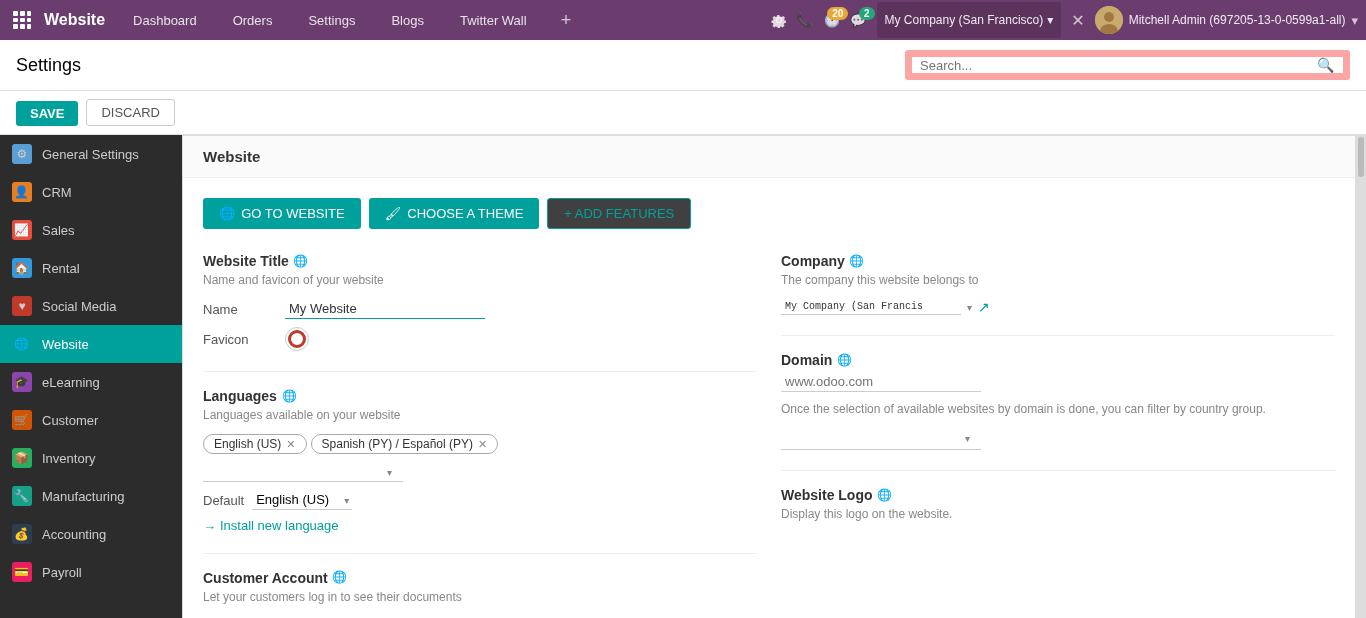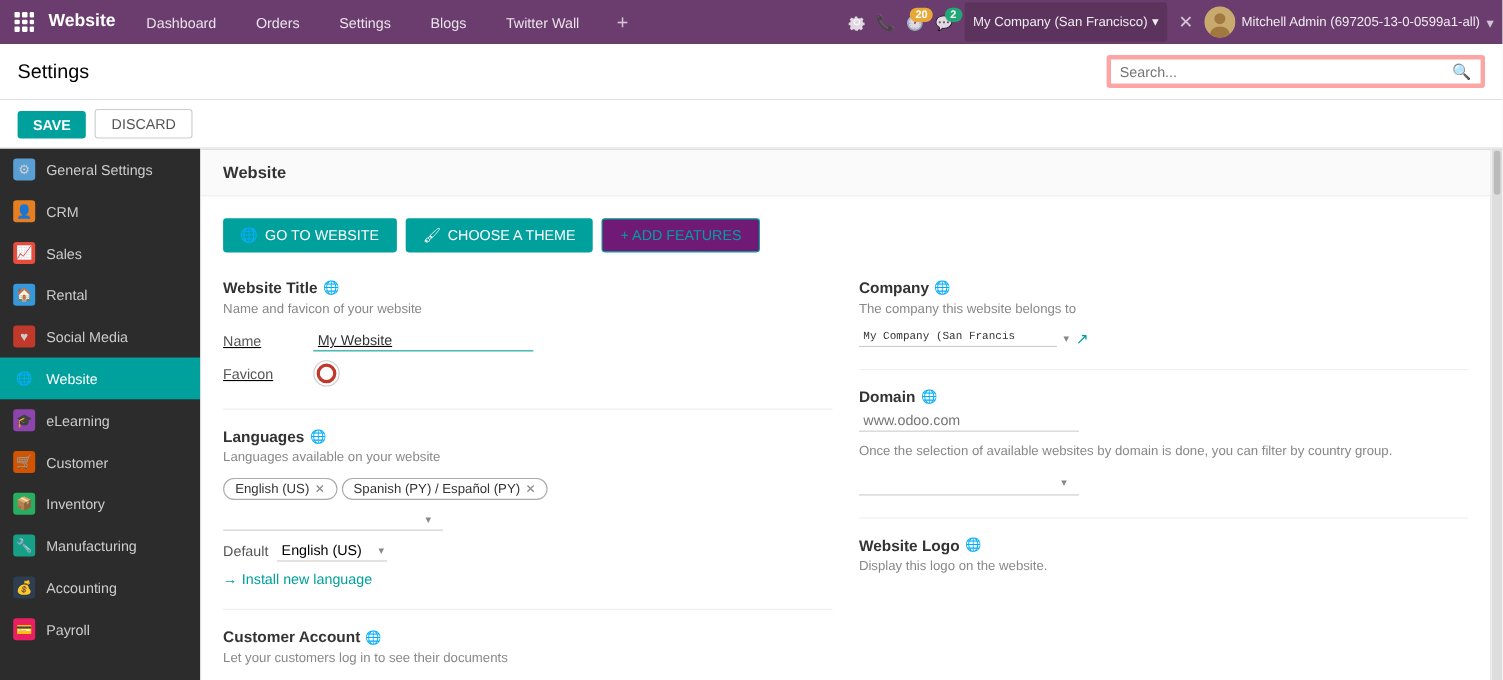--- a/index.html
+++ b/index.html
@@ -65,22 +65,22 @@
     .user-name { color: rgba(255,255,255,0.9); font-size: 12px; }
 
     
     .settings-header {
       background: white; padding: 10px 16px;
       display: flex; align-items: center; justify-content: space-between;
       border-bottom: 1px solid #e0e0e0;
     }
     .settings-title { font-size: 18px; color: #000000; font-weight: 400; }
     .search-bar {
-      display: flex; align-items: center; border: 4px solid #fca5a5;
-      border-radius: 3px; background: white; width: 344px; height: 30px;
+      display: flex; align-items: center; border: 7px solid #fca5a5;
+      border-radius: 3px; background: white; width: 445px; height: 30px;
       padding: 0 8px;
     }
     .search-bar input {
       border: none; outline: none; flex: 1; font-size: 13px; color: #666;
     }
     .search-bar .search-icon { color: #999; font-size: 14px; }
 
     
     .toolbar {
       background: white; padding: 8px 16px;
@@ -152,39 +152,39 @@
       background: #00a09d; color: white; border: none;
       padding: 7px 16px; border-radius: 3px; cursor: pointer;
       font-size: 13px; display: flex; align-items: center; gap: 6px;
     }
     .btn-theme {
       background: #00a09d; color: white; border: none;
       padding: 7px 16px; border-radius: 3px; cursor: pointer;
       font-size: 13px; display: flex; align-items: center; gap: 6px;
     }
     .btn-features {
-      background: #701a75; color: #00a09d; border: 1px solid #00a09d;
+      background: #404040; color: #00a09d; border: 1px solid #00a09d;
       padding: 7px 16px; border-radius: 3px; cursor: pointer;
       font-size: 13px; display: flex; align-items: center; gap: 4px;
     }
 
     
     .settings-grid {
       display: grid; grid-template-columns: 1fr 1fr; gap: 24px;
     }
     .settings-section { margin-bottom: 20px; }
     .section-title {
       font-size: 14px; font-weight: 600; color: #333; margin-bottom: 4px;
       display: flex; align-items: center; gap: 5px;
     }
     .section-subtitle {
       font-size: 12px; color: #888; margin-bottom: 12px;
     }
     .field-row {
-      display: flex; align-items: center; margin-bottom: 8px; gap: 12px; text-decoration: underline;
+      display: flex; align-items: center; margin-bottom: 8px; gap: 12px;
     }
     .field-label { width: 70px; color: #555; font-size: 13px; flex-shrink: 0; }
     .field-input {
       border: none; border-bottom: 1px solid #00a09d;
       outline: none; font-size: 13px; padding: 2px 4px;
       width: 200px; color: #333;
     }
     .favicon-box {
       width: 24px; height: 24px; border: 1px solid #ccc;
       border-radius: 50%; display: flex; align-items: center;
@@ -248,21 +248,21 @@
     .domain-note {
       font-size: 12px; color: #888; margin: 8px 0; line-height: 1.5;
     }
     .domain-select {
       border: none; border-bottom: 1px solid #ccc; outline: none;
       font-size: 13px; padding: 2px 4px; background: white;
       appearance: none; cursor: pointer; width: 200px; margin-top: 4px;
     }
 
     
-    .customer-title { display: flex; align-items: flex-end; gap: 5px; }
+    .customer-title { display: flex; align-items: flex-start; gap: 5px; }
 
     
     .content-area::-webkit-scrollbar { width: 8px; }
     .content-area::-webkit-scrollbar-track { background: #f1f1f1; }
     .content-area::-webkit-scrollbar-thumb { background: #ccc; border-radius: 4px; }
     .sidebar::-webkit-scrollbar { width: 4px; }
     .sidebar::-webkit-scrollbar-thumb { background: rgba(255,255,255,0.2); }
 
     .globe-icon { font-size: 12px; color: #888; }
     .divider { border: none; border-top: 1px solid #eee; margin: 16px 0; }

